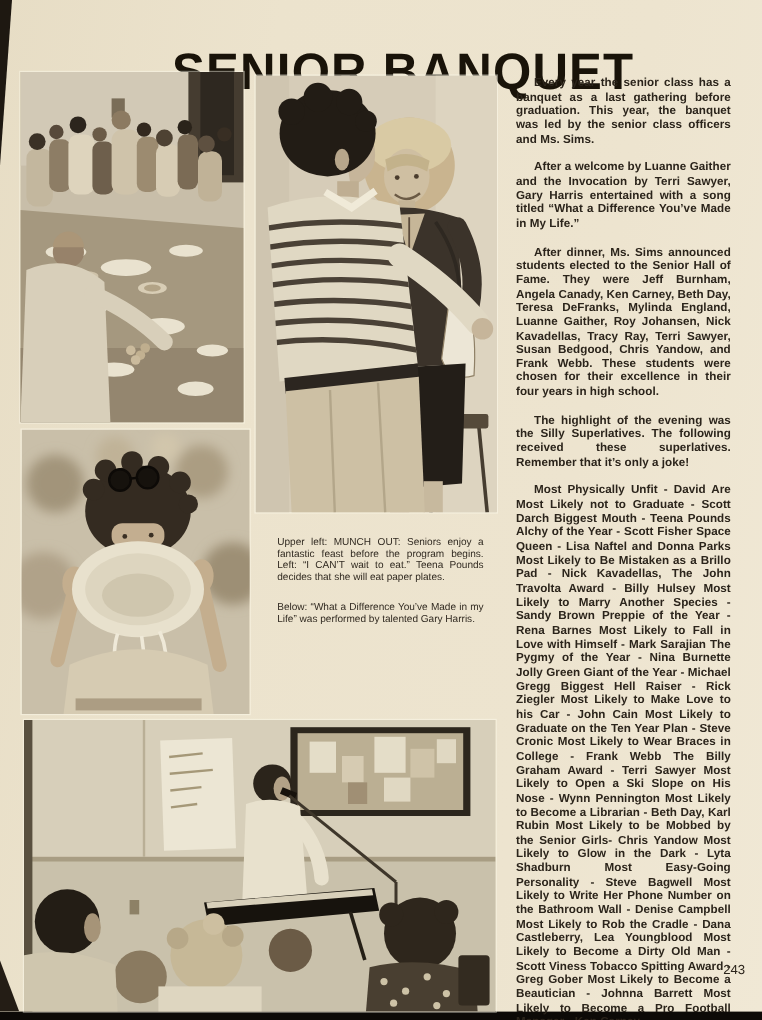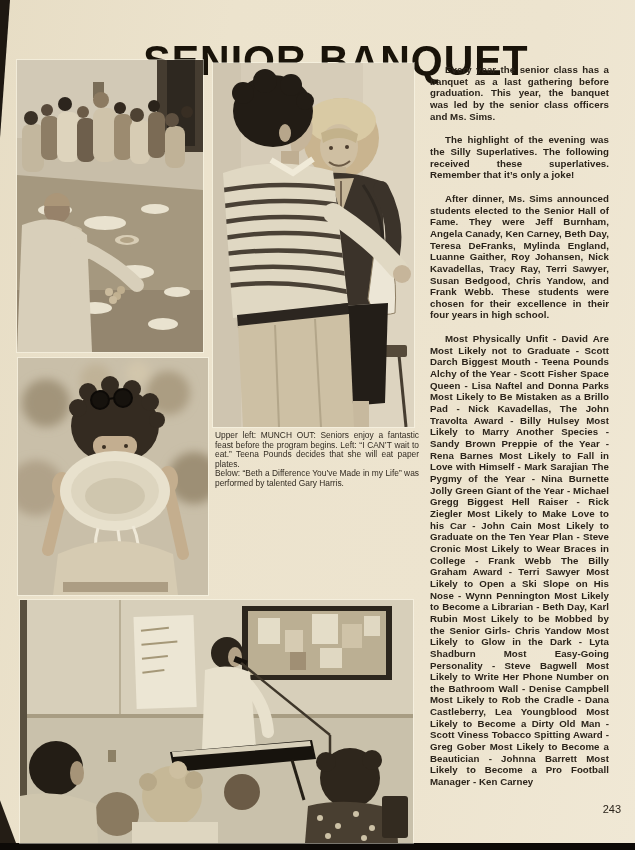--- a/index.html
+++ b/index.html
@@ -19,21 +19,21 @@
   .photo{position:absolute;display:block;box-shadow:0 0 0 1px rgba(255,252,240,.45);}
   .photo-buffet{left:17px;top:60px;}
   .photo-couple{left:213px;top:63px;}
   .photo-plate{left:18px;top:358px;}
   .photo-performance{left:20px;top:600px;}
   .caption-block{
     position:absolute;left:215px;top:431px;width:204px;
     font-size:8.4px;line-height:9.6px;font-weight:400;color:#322b22;
     text-align:justify;
   }
-  .caption-block p{margin:0;}
+  .caption-block p{margin:16px;}
   .article-column{
     position:absolute;left:418px;top:52px;width:203px;
     font-size:9.7px;line-height:11.65px;font-weight:700;color:#2b241b;
     text-align:justify;letter-spacing:.05px;
   }
   .article-column p{margin:12px;text-indent:15px;}
   .page-number{
     position:absolute;left:418px;top:803px;width:203px;
     text-align:right;font-size:11px;font-weight:400;color:#2b241b;
   }
@@ -220,21 +220,21 @@
         <path d="M100,172 q4,22 -2,40"></path>
         <path d="M115,168 q8,18 4,36"></path>
       </g>
       <path d="M40,196 Q97,170 155,196 L160,237 L35,237 Z" fill="#d6cbb2"></path>
       <rect x="45" y="224" width="105" height="10" fill="#8f7f64" opacity="0.6"></rect>
     </g>
   </svg>
 
   <div class="caption-block">
     <p>Upper left: MUNCH OUT: Seniors enjoy a fantastic feast before the program begins. Left: “I CAN’T wait to eat.” Teena Pounds decides that she will eat paper plates.</p>
-    <p>Below: “Beth a Difference You’ve Made in my Life” was performed by talented Gary Harris.</p>
+    <p>Below: “What a Difference You’ve Made in my Life” was performed by talented Gary Harris.</p>
   </div>
 
   <svg class="photo photo-performance" width="393" height="243" viewBox="0 0 393 243">
     <rect width="393" height="243" fill="#d7cfba"></rect>
     <rect y="118" width="393" height="125" fill="#c9c1ab"></rect>
     <rect y="114" width="393" height="4" fill="#a89d83"></rect>
     <rect width="7" height="243" fill="#59503f"></rect>
     <line x1="100" y1="0" x2="100" y2="114" stroke="#b9af96" stroke-width="2"></line>
     <g transform="rotate(-2 145 60)">
       <rect x="115" y="16" width="60" height="92" fill="#ece6d4"></rect>
@@ -297,20 +297,21 @@
         <circle cx="366" cy="218" r="3"></circle>
           <circle cx="308" cy="236" r="3"></circle>
         <circle cx="344" cy="238" r="3"></circle>
       </g>
       <rect x="362" y="196" width="26" height="42" rx="3" fill="#332b20"></rect>
     </g>
   </svg>
 
   <div class="article-column">
     <p>Every year the senior class has a banquet as a last gathering before graduation. This year, the banquet was led by the senior class officers and Ms. Sims.</p>
+    <p>After a welcome by Luanne Gaither and the Invocation by Terri Sawyer, Gary Harris entertained with a song titled “What a Difference You’ve Made in My Life.”</p>
+    <p>After dinner, Ms. Sims announced students elected to the Senior Hall of Fame. They were Jeff Burnham, Angela Canady, Ken Carney, Beth Day, Teresa DeFranks, Mylinda England, Luanne Gaither, Roy Johansen, Nick Kavadellas, Tracy Ray, Terri Sawyer, Susan Bedgood, Chris Yandow, and Frank Webb. These students were chosen for their excellence in their four years in high school.</p>
     <p>The highlight of the evening was the Silly Superlatives. The following received these superlatives. Remember that it’s only a joke!</p>
-    <p>After dinner, Ms. Sims announced students elected to the Senior Hall of Fame. They were Jeff Burnham, Angela Canady, Ken Carney, Beth Day, Teresa DeFranks, Mylinda England, Luanne Gaither, Roy Johansen, Nick Kavadellas, Tracy Ray, Terri Sawyer, Susan Bedgood, Chris Yandow, and Frank Webb. These students were chosen for their excellence in their four years in high school.</p>
     <p>Most Physically Unfit - David Are Most Likely not to Graduate - Scott Darch Biggest Mouth - Teena Pounds Alchy of the Year - Scott Fisher Space Queen - Lisa Naftel and Donna Parks Most Likely to Be Mistaken as a Brillo Pad - Nick Kavadellas, The John Travolta Award - Billy Hulsey Most Likely to Marry Another Species - Sandy Brown Preppie of the Year - Rena Barnes Most Likely to Fall in Love with Himself - Mark Sarajian The Pygmy of the Year - Nina Burnette Jolly Green Giant of the Year - Michael Gregg Biggest Hell Raiser - Rick Ziegler Most Likely to Make Love to his Car - John Cain Most Likely to Graduate on the Ten Year Plan - Steve Cronic Most Likely to Wear Braces in College - Frank Webb The Billy Graham Award - Terri Sawyer Most Likely to Open a Ski Slope on His Nose - Wynn Pennington Most Likely to Become a Librarian - Beth Day, Karl Rubin Most Likely to be Mobbed by the Senior Girls- Chris Yandow Most Likely to Glow in the Dark - Lyta Shadburn Most Easy-Going Personality - Steve Bagwell Most Likely to Write Her Phone Number on the Bathroom Wall - Denise Campbell Most Likely to Rob the Cradle - Dana Castleberry, Lea Youngblood Most Likely to Become a Dirty Old Man - Scott Viness Tobacco Spitting Award - Greg Gober Most Likely to Become a Beautician - Johnna Barrett Most Likely to Become a Pro Football Manager - Ken Carney</p>
   </div>
 
   <div class="page-number">243</div>
 
 </div>
 
 </body></html>

